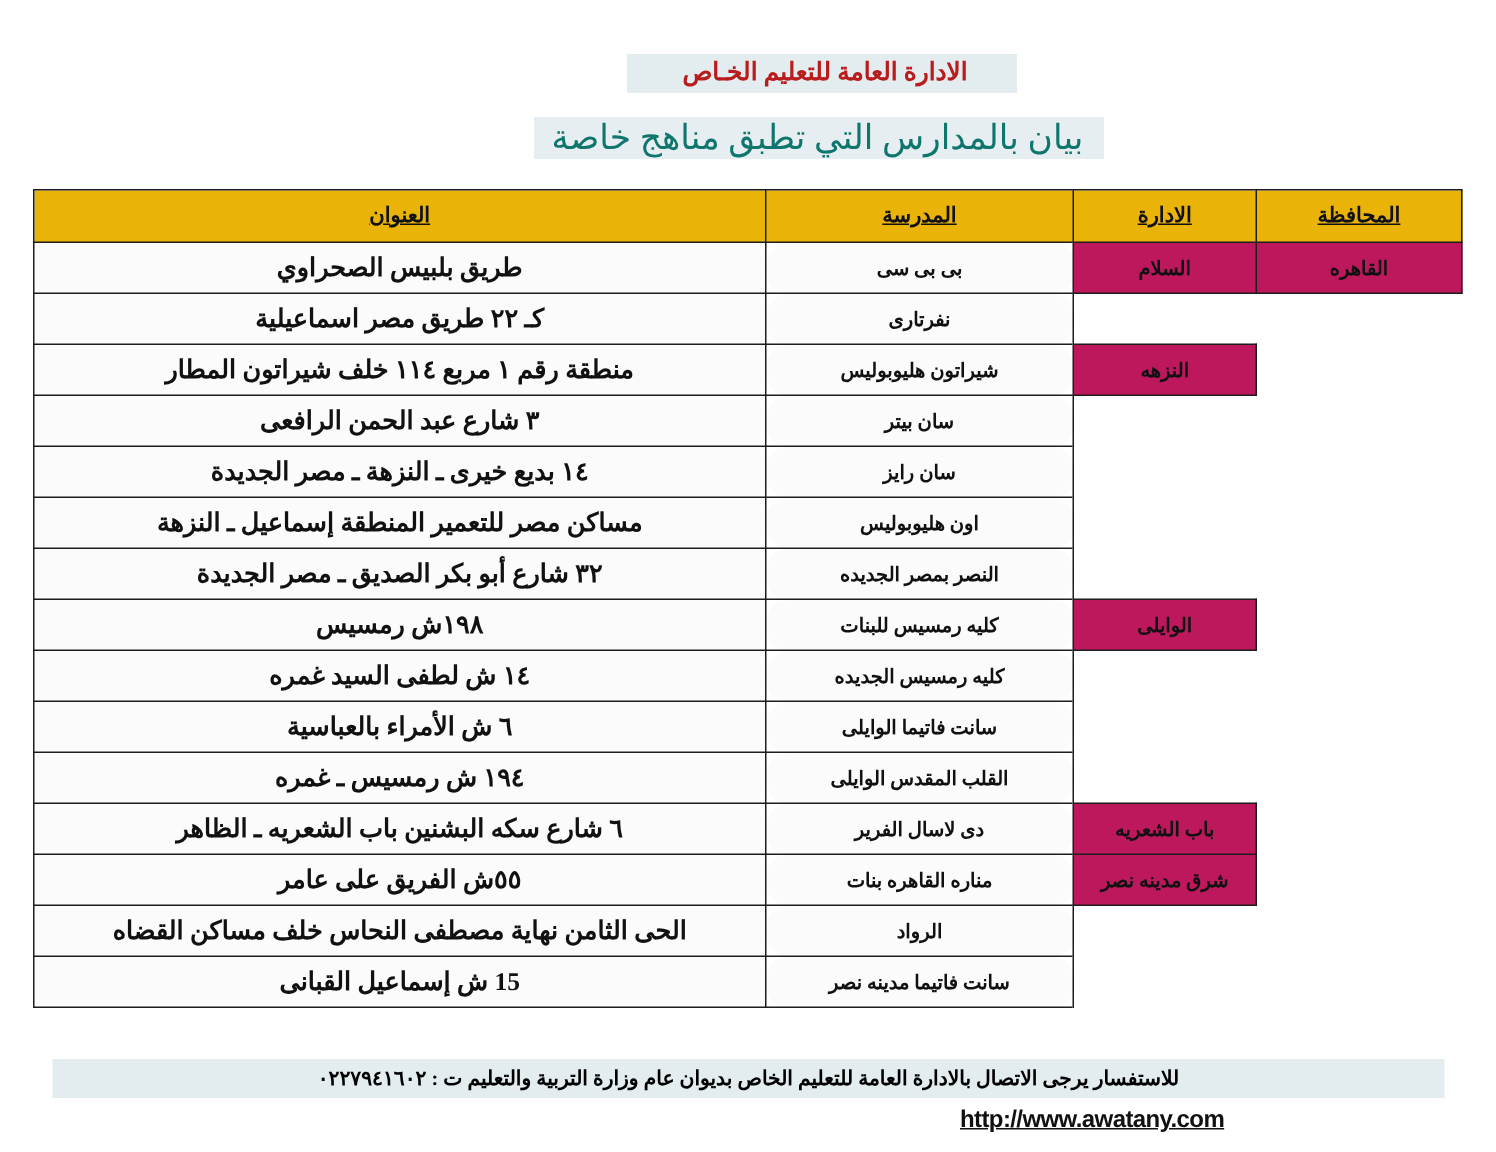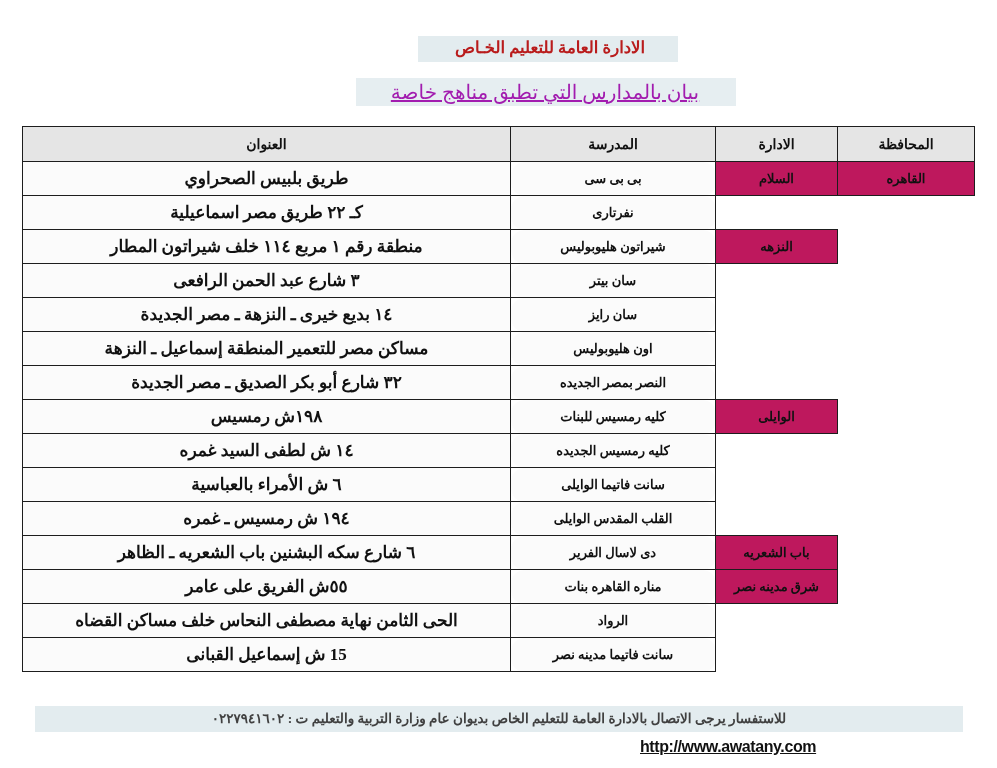--- a/index.html
+++ b/index.html
@@ -53,25 +53,24 @@
     background: #e6eef1;
   }
   .title-2 {
     position: absolute;
     left: 330px;
     top: 77px;
     width: 430px;
     height: 30px;
     line-height: 30px;
     text-align: center;
-    color: #a21caf;
-    font-size: 20px;
+    color: #0f766e;
+    font-size: 23px;
     font-family: "Liberation Serif", "DejaVu Serif", serif;
     white-space: nowrap;
-    text-decoration: underline;
   }
 
   
   .tbl {
     position: absolute;
     left: 22px;
     top: 126px;
     width: 952px;
     border-collapse: collapse;
     table-layout: fixed;
@@ -83,23 +82,24 @@
     margin: 0;
     text-align: center;
     vertical-align: middle;
     font-family: "Liberation Serif", "DejaVu Serif", serif;
     font-size: 13px;
     font-weight: bold;
     color: #111111;
     background: #fbfbfb;
   }
   .tbl thead th {
-    background: #e5e5e5;
+    background: #eab308;
     height: 34px;
     font-size: 14px;
+    text-decoration: underline;
   }
   .tbl tbody td {
     height: 33px;
   }
   
   col.c-gov     { width: 137px; }
   col.c-admin   { width: 122px; }
   col.c-school  { width: 205px; }
   col.c-addr    { width: 488px; }
 
@@ -138,21 +138,21 @@
     background: #e3ecef;
   }
   .footer-text {
     position: absolute;
     left: 35px;
     top: 706px;
     width: 928px;
     height: 26px;
     line-height: 26px;
     text-align: center;
-    color: #404040;
+    color: #000000;
     font-size: 13.5px;
     font-weight: bold;
     font-family: "Liberation Serif", "DejaVu Serif", serif;
     white-space: nowrap;
   }
   .site-url {
     position: absolute;
     left: 0;
     top: 738px;
     width: 985px;

